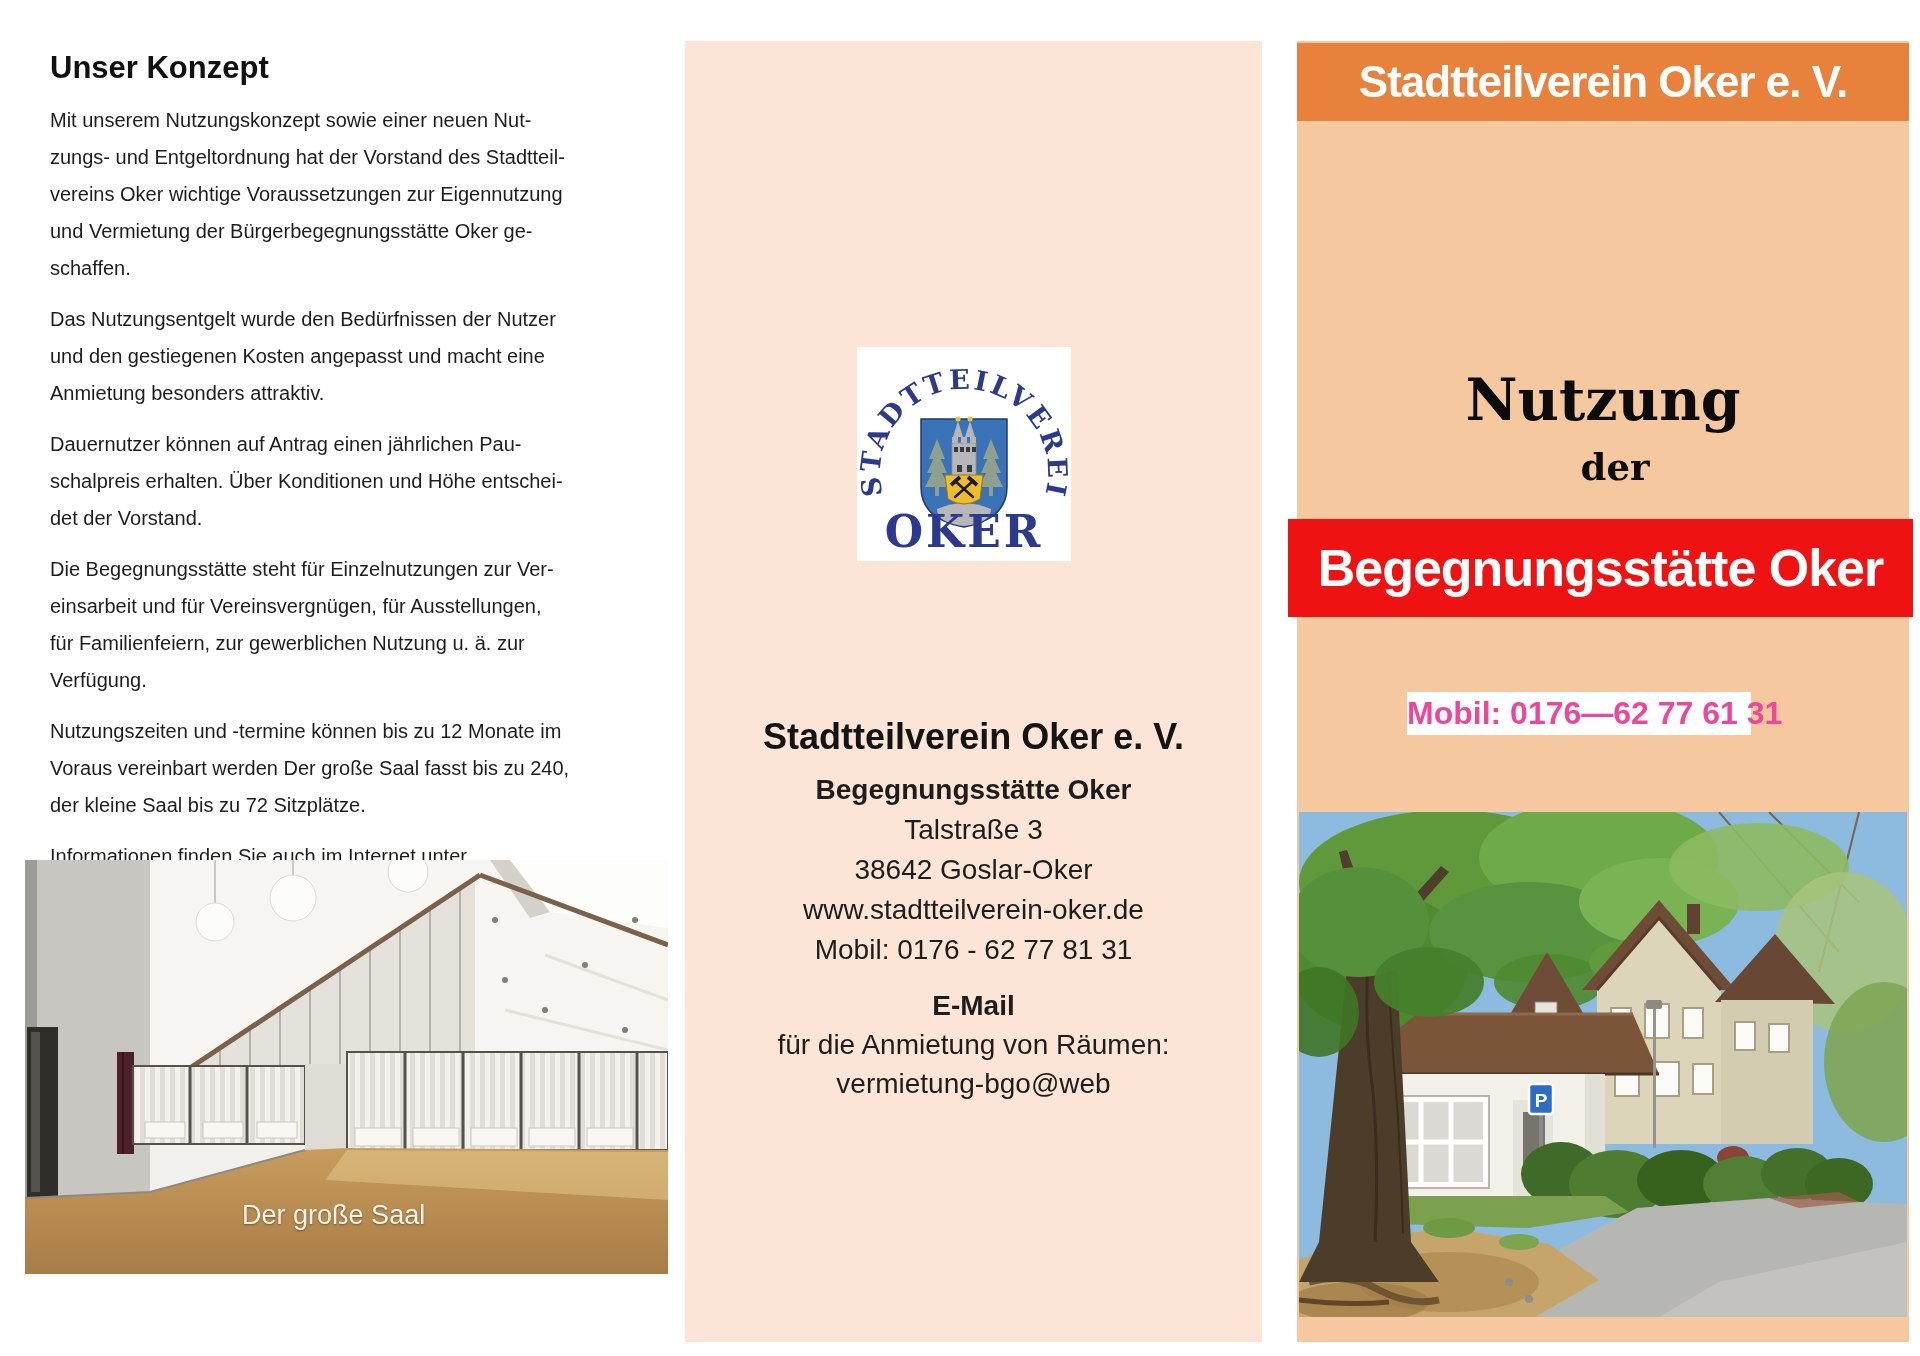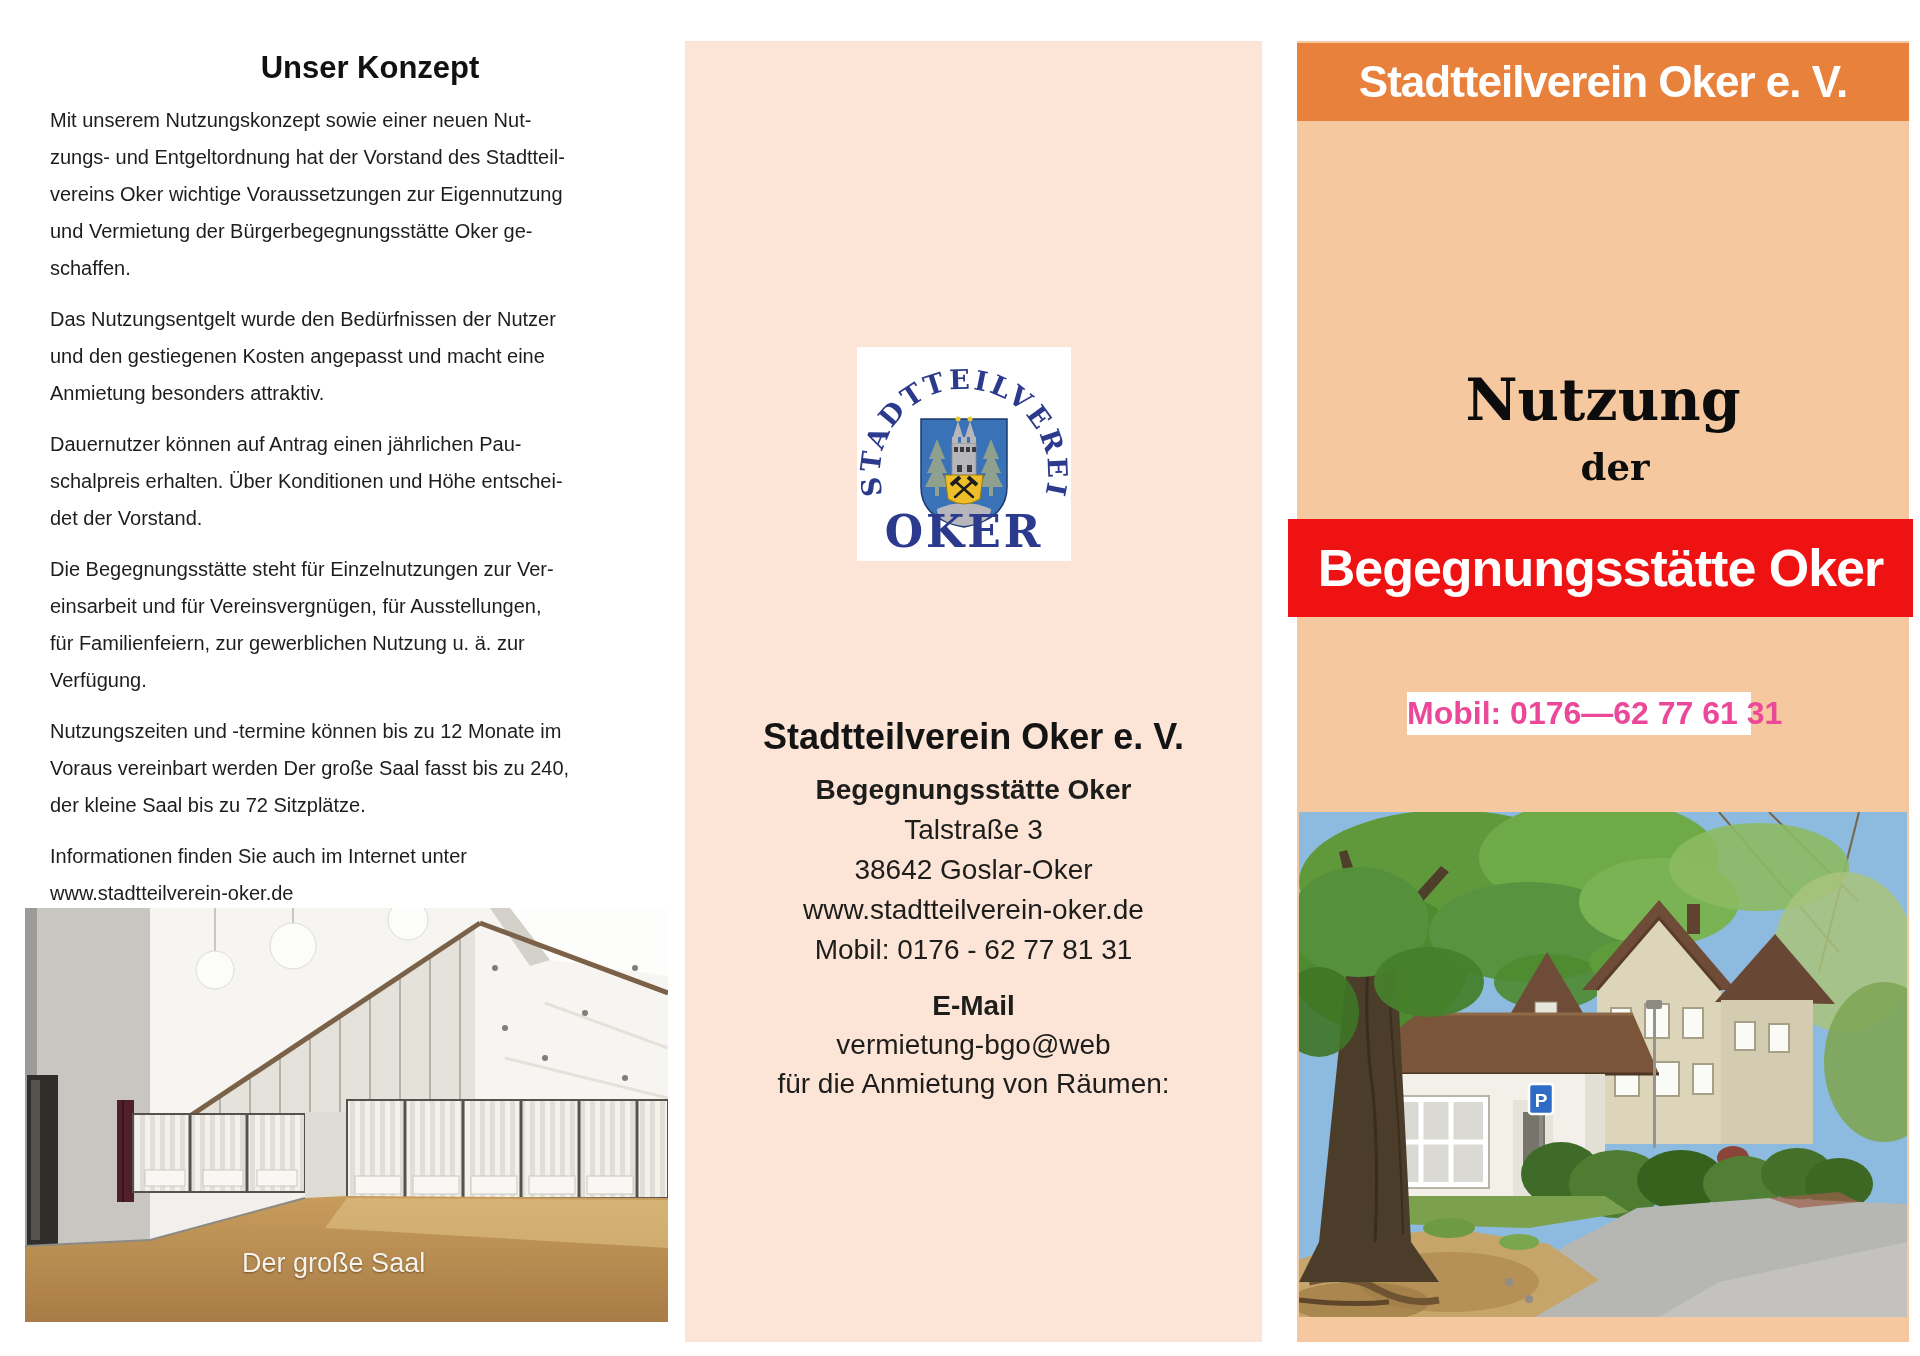--- a/index.html
+++ b/index.html
@@ -1,24 +1,24 @@
 <!DOCTYPE html>
 <html><head>
 <meta charset="utf-8">
 <style>
   html,body{margin:0;padding:0;background:#ffffff;}
   #page{position:relative;width:1920px;height:1356px;background:#ffffff;overflow:hidden;
         font-family:"Liberation Sans",sans-serif;color:#1d1d1b;}
 
   
   #left-text{position:absolute;left:50px;top:50px;width:640px;}
-  .left-heading{font-size:31px;font-weight:bold;margin:0 0 16px 0;color:#111;text-align:center;}
+  .left-heading{font-size:31px;font-weight:bold;margin:0 0 16px 0;color:#111;}
   .para{font-size:20px;line-height:37px;white-space:pre;margin:0 0 14px 0;}
 
-  #left-photo{position:absolute;left:25px;top:908px;width:643px;height:414px;}
+  #left-photo{position:absolute;left:25px;top:860px;width:643px;height:414px;}
   #left-photo svg{display:block;width:100%;height:100%;}
   .photo-caption{position:absolute;left:48%;top:340px;transform:translateX(-50%);
                  color:#f6f3ea;font-size:27px;white-space:nowrap;text-shadow:0 1px 2px rgba(60,40,20,.55);}
 
   
   #mid-col{position:absolute;left:685px;top:41px;width:577px;height:1301px;background:#fce5d7;text-align:center;}
   #logo{position:absolute;left:172px;top:306px;width:214px;height:214px;}
   .mid-heading{position:absolute;top:675px;left:0;width:100%;font-size:36px;font-weight:bold;color:#141414;}
   .mid-address{position:absolute;top:729px;left:0;width:100%;font-size:28px;line-height:40px;}
   .addr-name{font-weight:bold;}
@@ -224,22 +224,22 @@
     <div class="mid-address">
       <div class="addr-name">Begegnungsstätte Oker</div>
       <div>Talstraße 3</div>
       <div>38642 Goslar-Oker</div>
       <div>www.stadtteilverein-oker.de</div>
       <div>Mobil: 0176 - 62 77 81 31</div>
     </div>
 
     <div class="mid-email">
       <div class="email-head">E-Mail</div>
+      <div>für die Anmietung von Räumen:</div>
       <div>vermietung-bgo@web</div>
-      <div>für die Anmietung von Räumen:</div>
     </div>
 
   </div>
 
   <div id="right-col">
     <div class="rc-header">Stadtteilverein Oker e. V.</div>
     <div class="rc-title1">Nutzung</div>
     <div class="rc-title2">der</div>
     <div class="rc-banner">Begegnungsstätte Oker</div>
     <div class="rc-mobile">Mobil: 0176—62 77 61 31</div>

